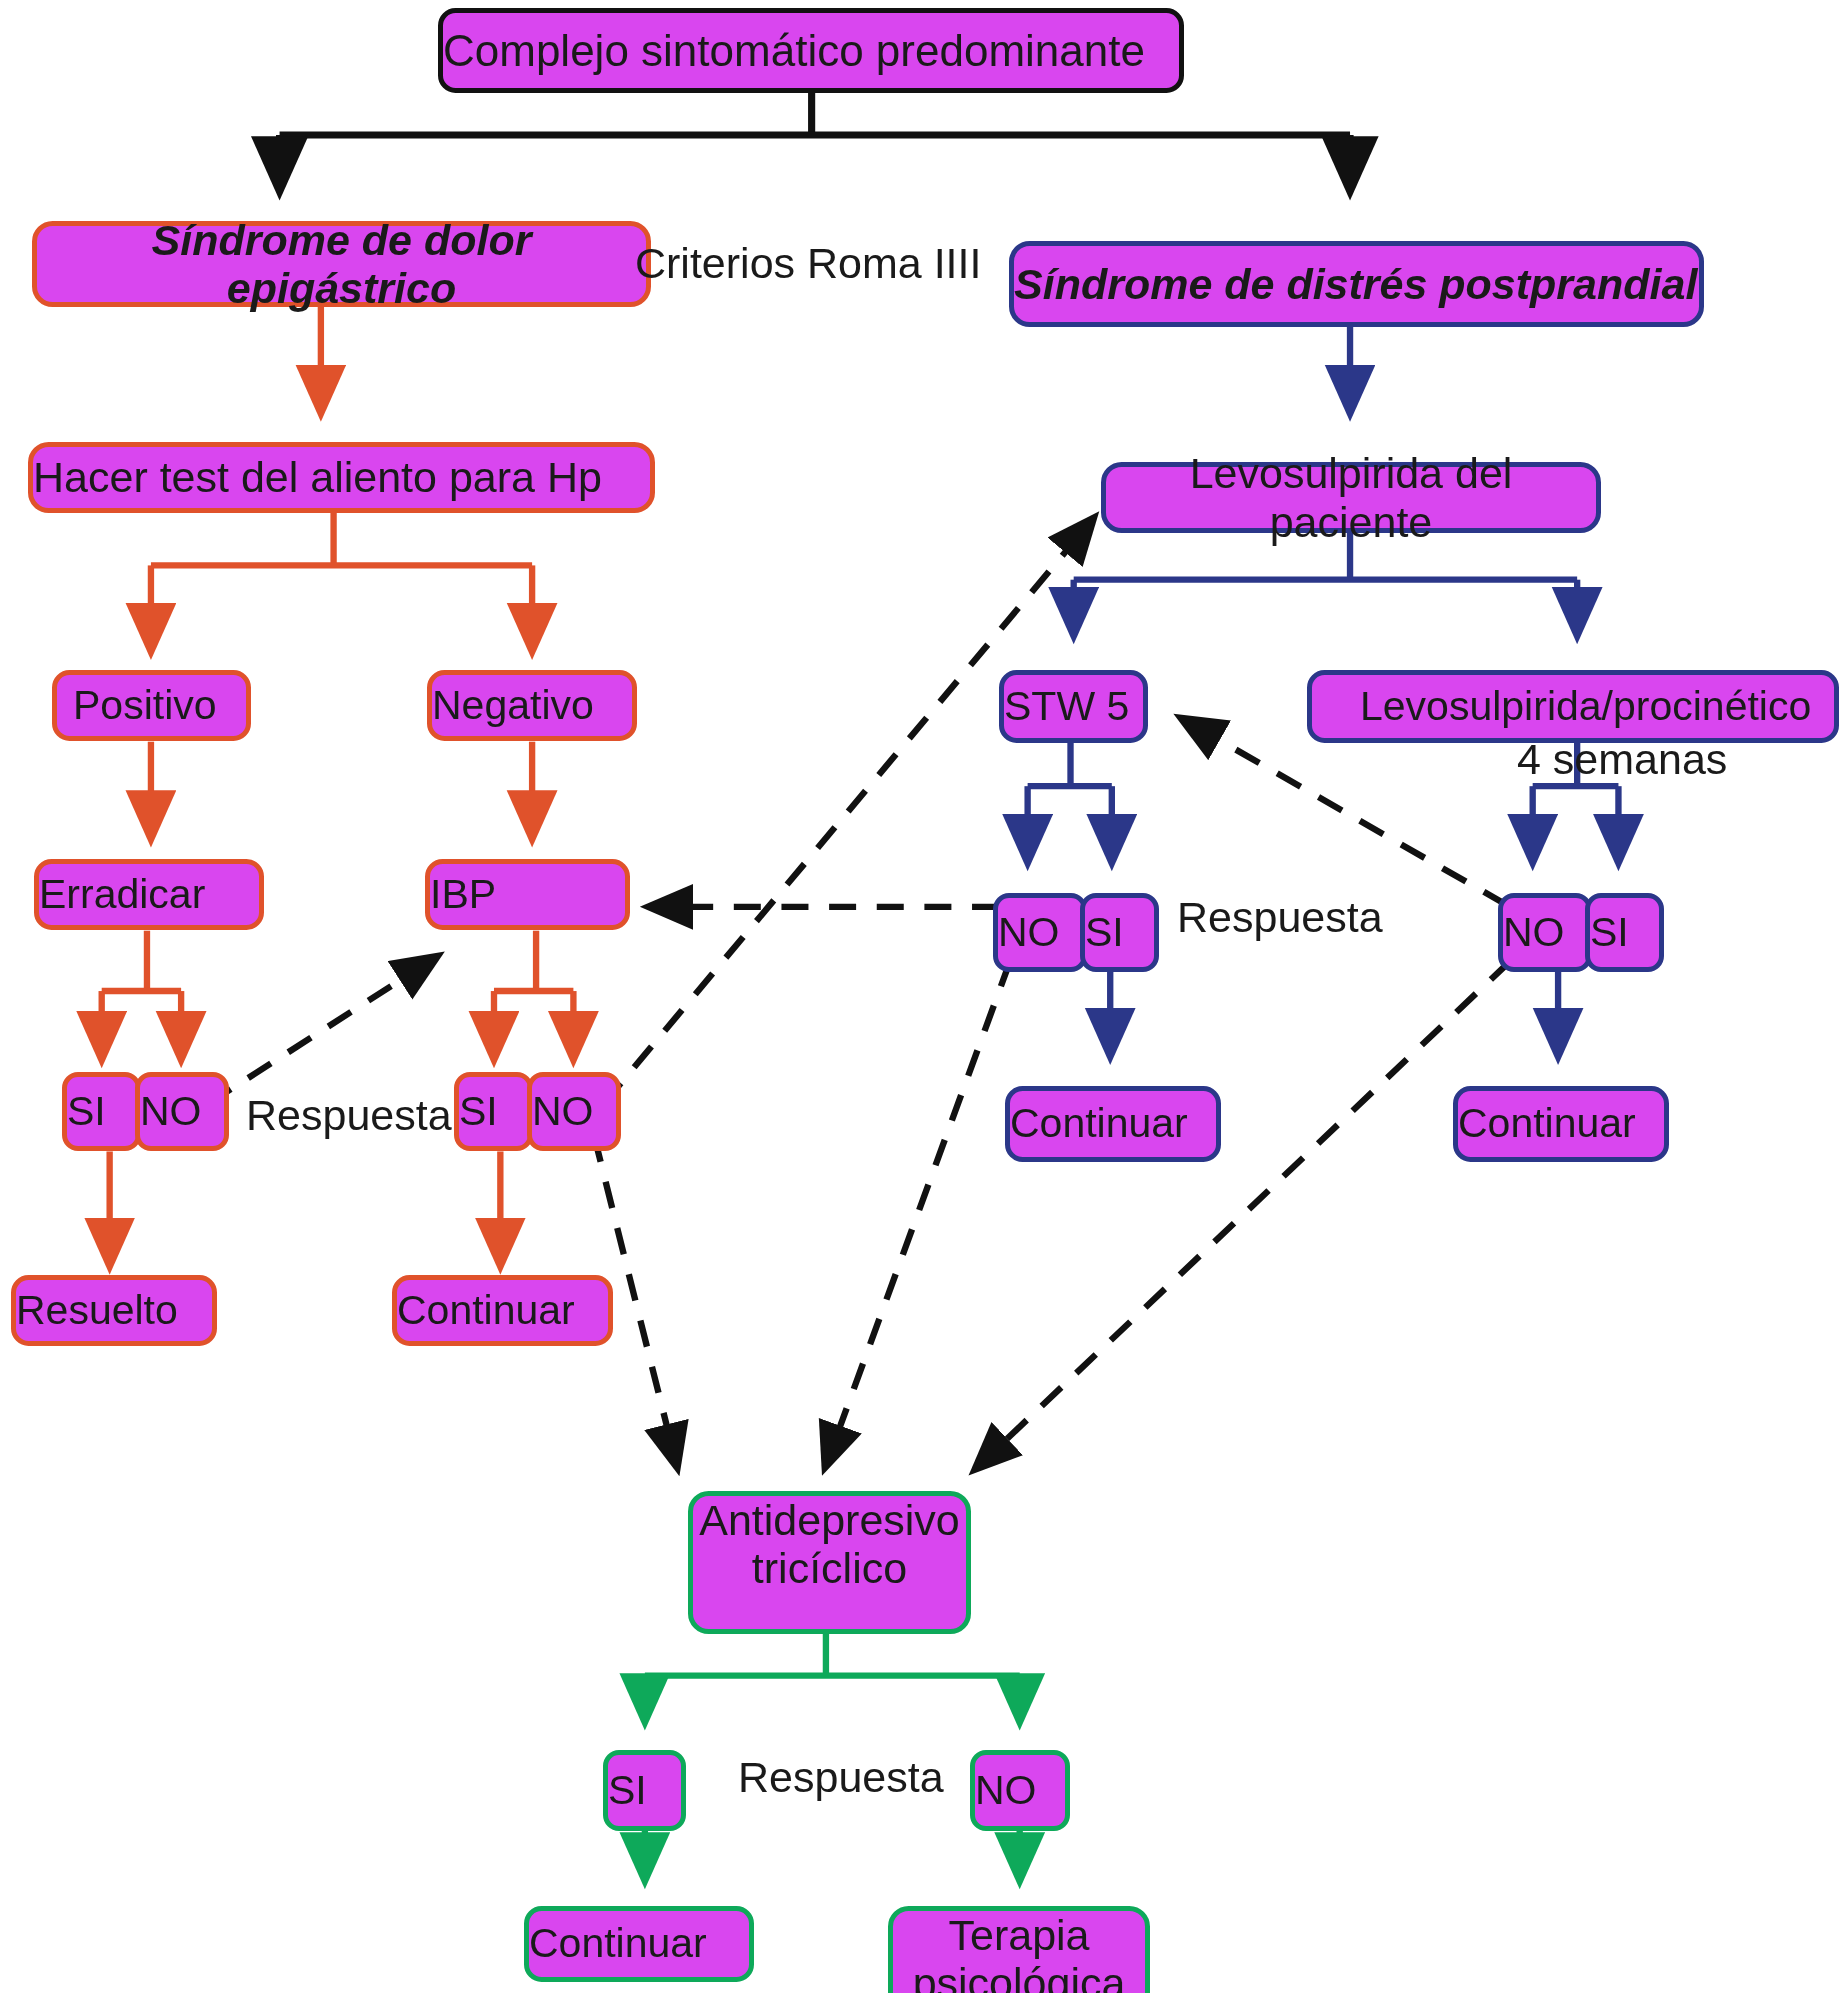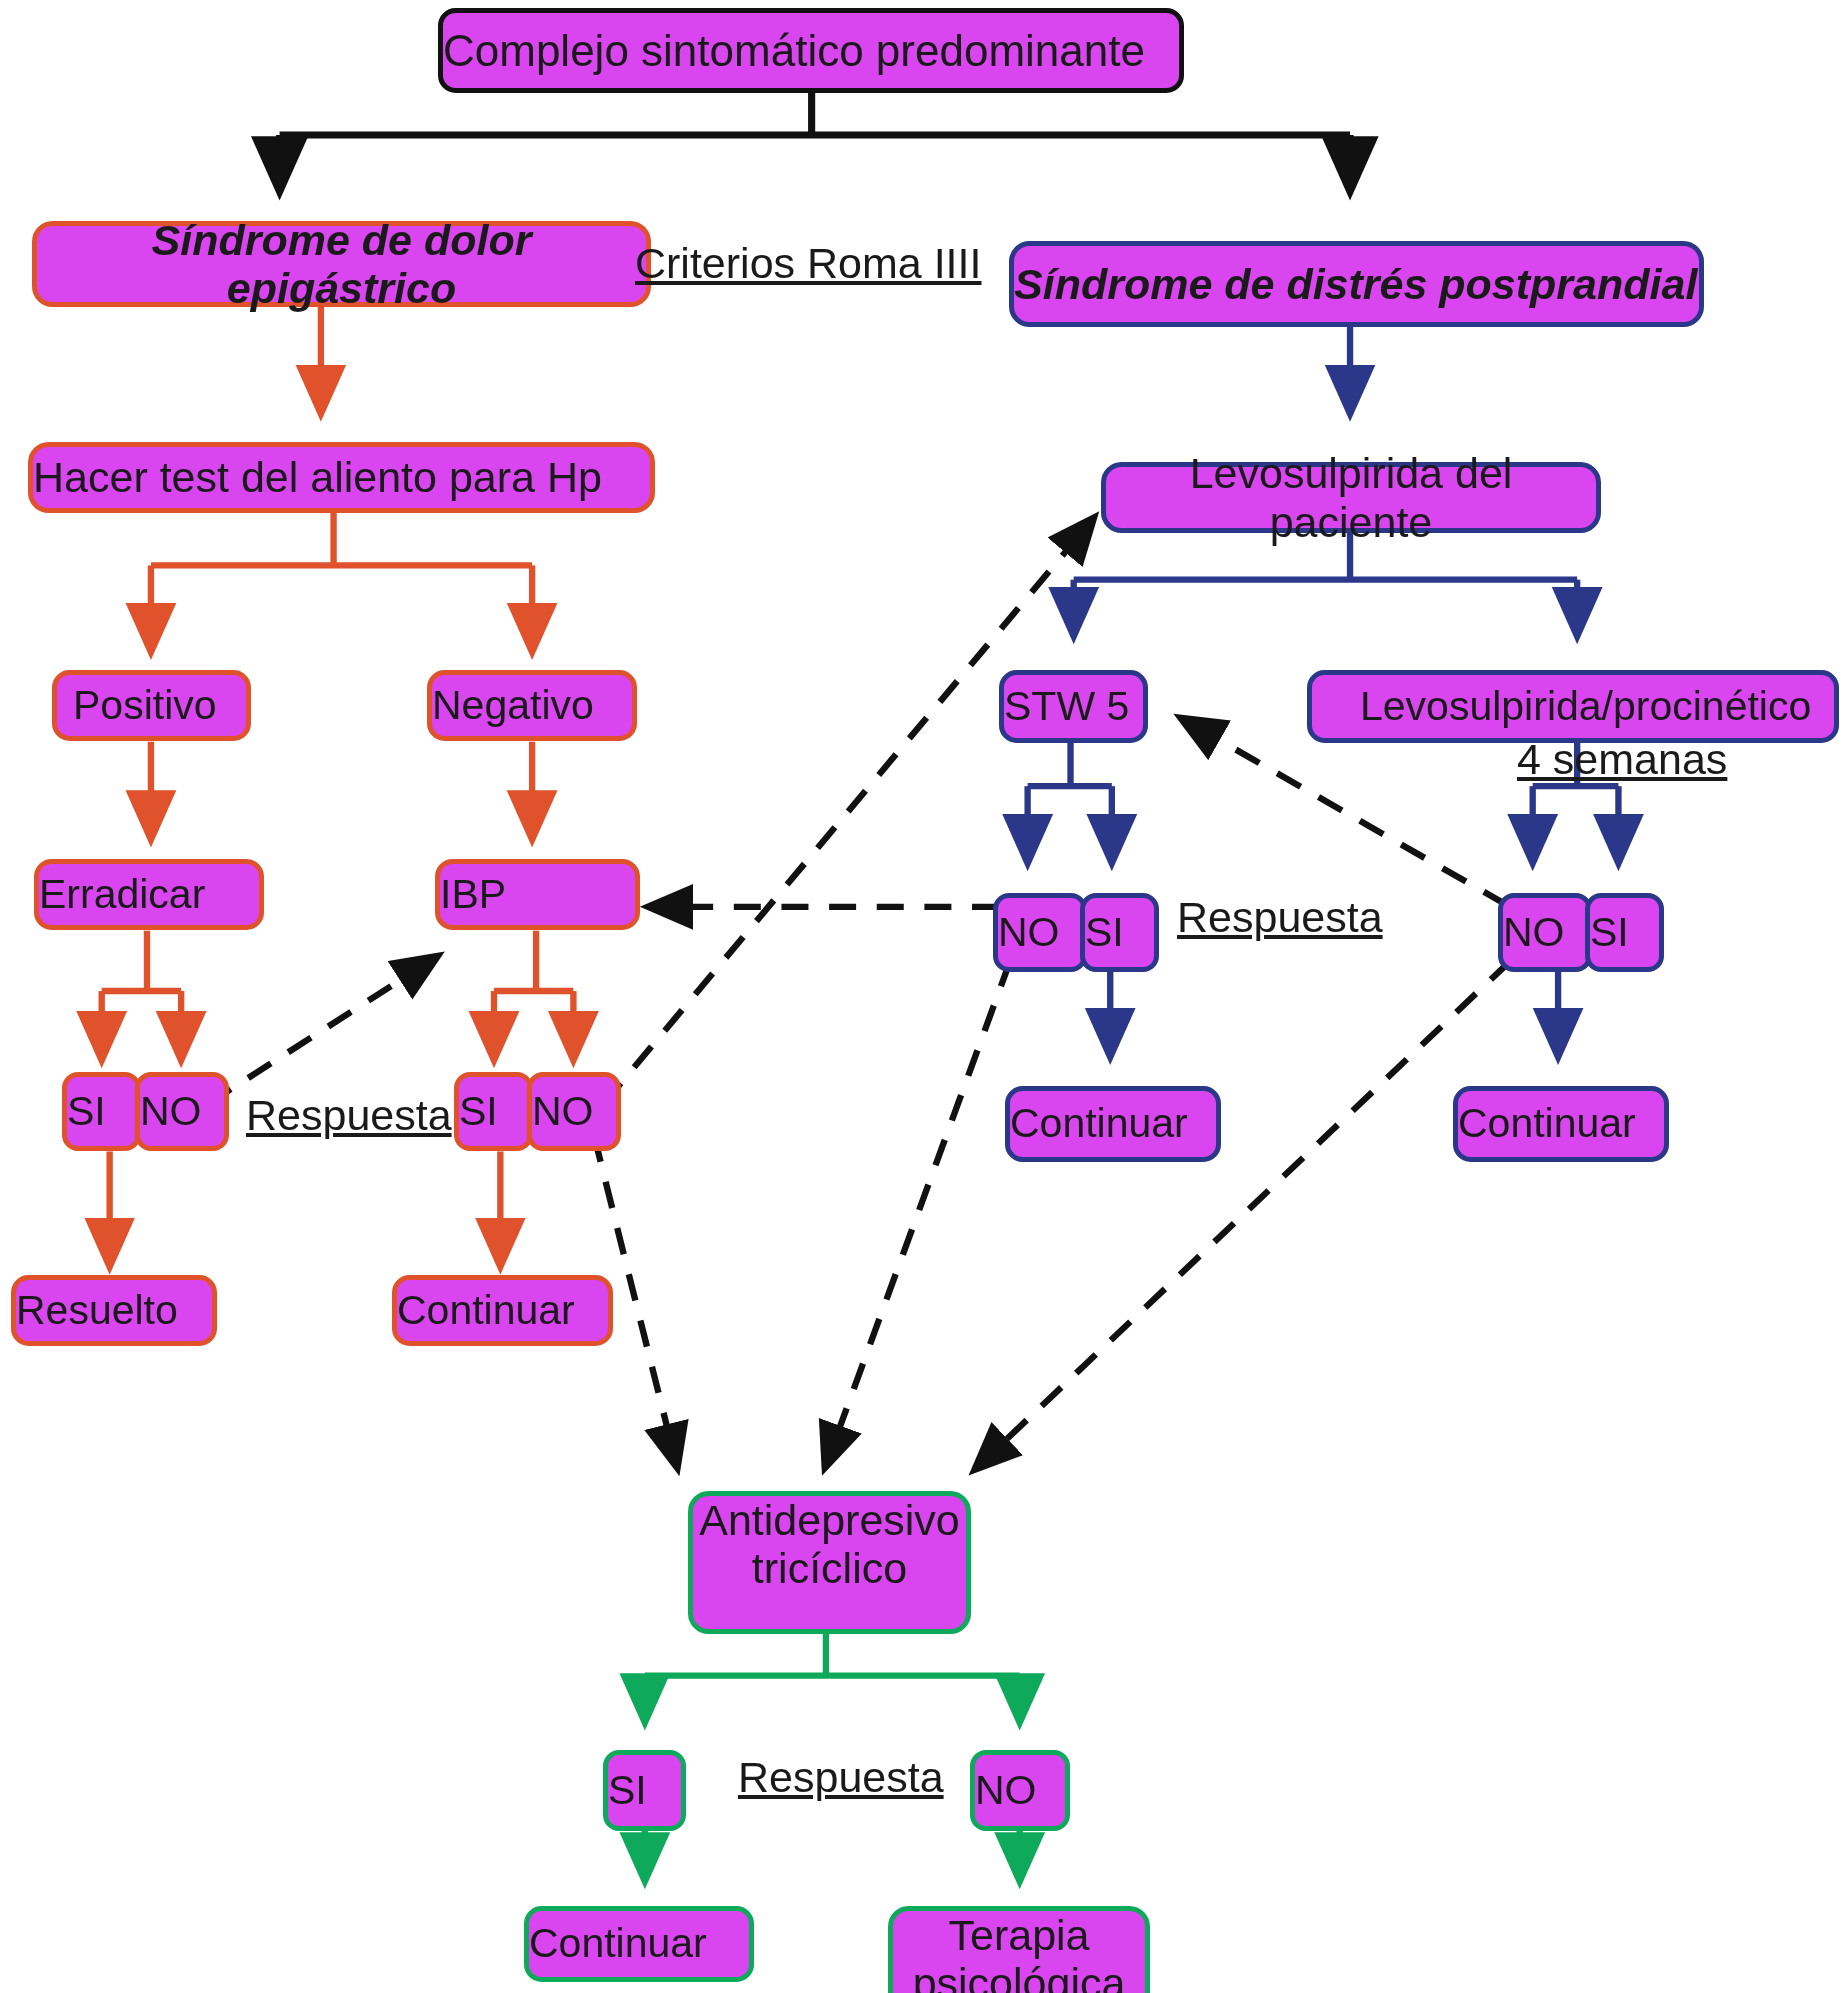--- a/index.html
+++ b/index.html
@@ -55,21 +55,20 @@
     border-radius: 17.5px;
     font-size: 41px;
   }
   .freetext {
     position: absolute;
     color: #1a1a1a;
     font-size: 43px;
     white-space: nowrap;
     z-index: 6;
     line-height: 1;
-    text-decoration: underline;
   }
 </style>
 </head>
 <body>
 
 <div id="canvas">
 
   <svg class="edges" viewBox="0 0 2327 2511">
     <defs>
       <marker id="ahBlack" markerWidth="10" markerHeight="10" refX="7.6" refY="4" orient="auto" markerUnits="strokeWidth">
@@ -186,21 +185,21 @@
   </div>
 
   <div class="node orange pill" style="left:427px; top:670px; width:210px; height:71px;">
     <span>Negativo</span>
   </div>
 
   <div class="node orange pill" style="left:34px; top:859px; width:230px; height:71px;">
     <span>Erradicar</span>
   </div>
 
-  <div class="node orange pill" style="left:435px; top:859px; width:205px; height:71px;">
+  <div class="node orange pill" style="left:425px; top:859px; width:205px; height:71px;">
     <span>IBP</span>
   </div>
 
   <div class="node orange small" style="left:62px; top:1072px; width:79px; height:79px;">
     <span>SI</span>
   </div>
   <div class="node orange small" style="left:135px; top:1072px; width:94px; height:79px;">
     <span>NO</span>
   </div>
 

